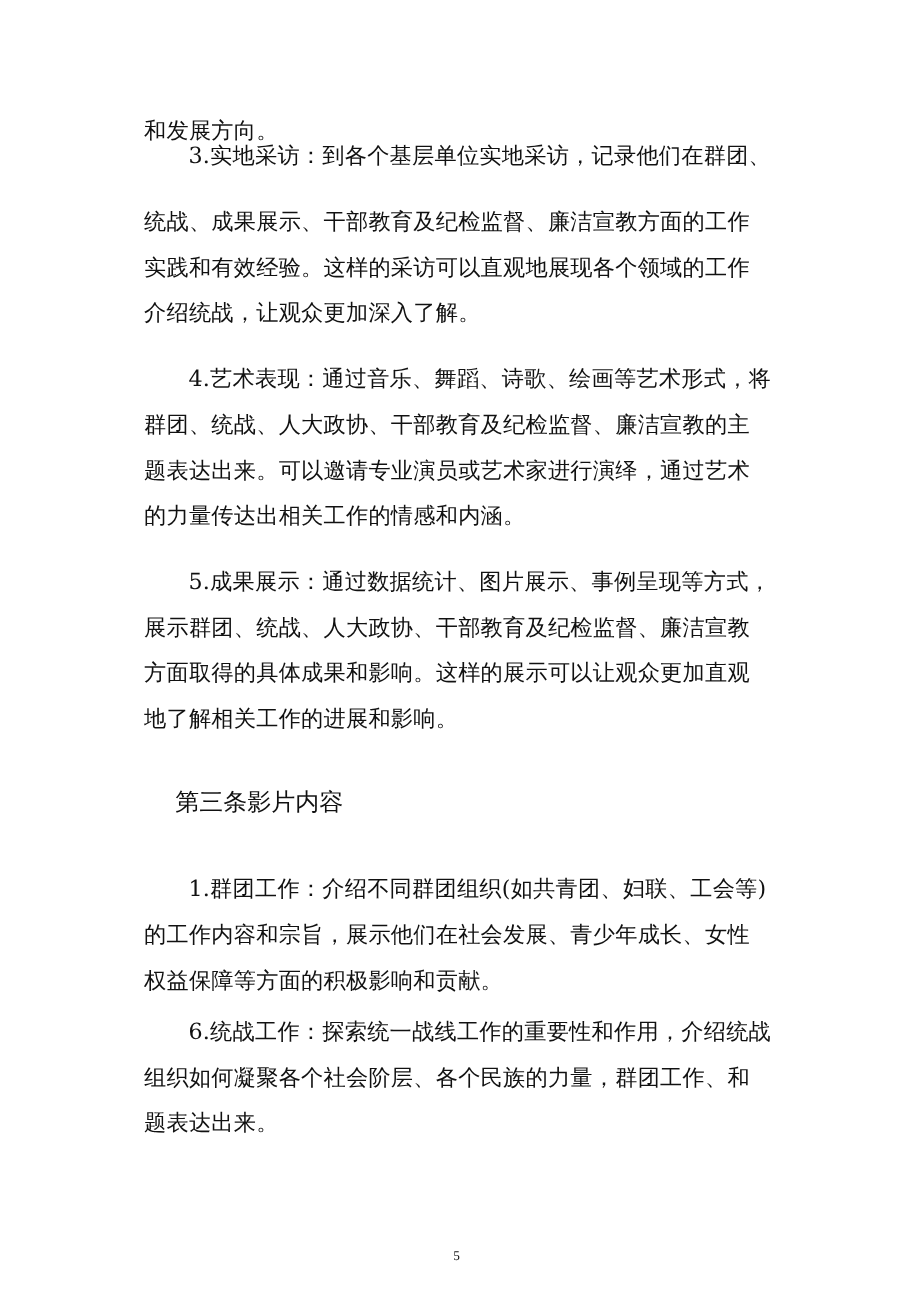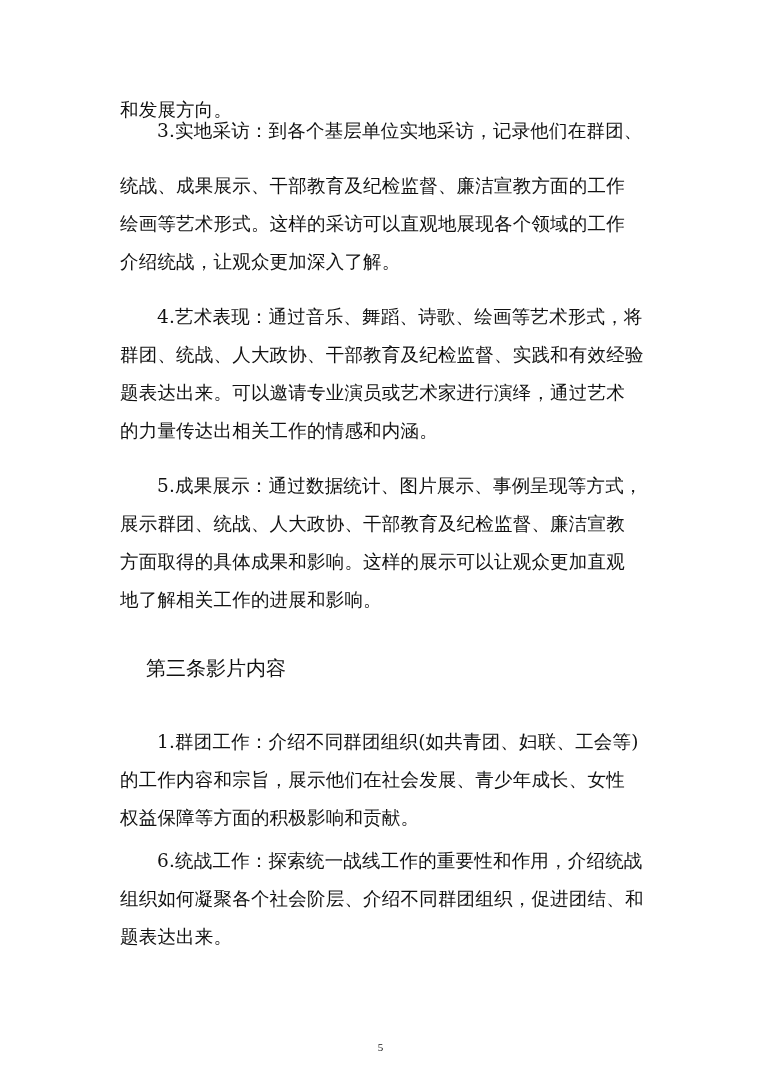--- a/index.html
+++ b/index.html
@@ -25,37 +25,37 @@
   }
 </style>
 </head>
 <body>
 
 <div>
   <div class="line" style="top:98px">和发展方向。</div>
 
   <div class="line indent" style="top:119px">3.实地采访：到各个基层单位实地采访，记录他们在群团、</div>
   <div class="line" style="top:174px">统战、成果展示、干部教育及纪检监督、廉洁宣教方面的工作</div>
-  <div class="line" style="top:212px">绘画等艺术形式。这样的采访可以直观地展现各个领域的工作</div>
+  <div class="line" style="top:212px">实践和有效经验。这样的采访可以直观地展现各个领域的工作</div>
   <div class="line" style="top:250px">介绍统战，让观众更加深入了解。</div>
 
   <div class="line indent" style="top:305px">4.艺术表现：通过音乐、舞蹈、诗歌、绘画等艺术形式，将</div>
-  <div class="line" style="top:343px">群团、统战、人大政协、干部教育及纪检监督、实践和有效经验</div>
+  <div class="line" style="top:343px">群团、统战、人大政协、干部教育及纪检监督、廉洁宣教的主</div>
   <div class="line" style="top:381px">题表达出来。可以邀请专业演员或艺术家进行演绎，通过艺术</div>
   <div class="line" style="top:419px">的力量传达出相关工作的情感和内涵。</div>
 
   <div class="line indent" style="top:474px">5.成果展示：通过数据统计、图片展示、事例呈现等方式，</div>
   <div class="line" style="top:512px">展示群团、统战、人大政协、干部教育及纪检监督、廉洁宣教</div>
   <div class="line" style="top:550px">方面取得的具体成果和影响。这样的展示可以让观众更加直观</div>
   <div class="line" style="top:588px">地了解相关工作的进展和影响。</div>
 
   <div class="heading" style="top:655px">第三条影片内容</div>
 
   <div class="line indent" style="top:730px">1.群团工作：介绍不同群团组织(如共青团、妇联、工会等)</div>
   <div class="line" style="top:768px">的工作内容和宗旨，展示他们在社会发展、青少年成长、女性</div>
   <div class="line" style="top:806px">权益保障等方面的积极影响和贡献。</div>
 
   <div class="line indent" style="top:849px">6.统战工作：探索统一战线工作的重要性和作用，介绍统战</div>
-  <div class="line" style="top:887px">组织如何凝聚各个社会阶层、介绍不同群团组织，促进团结、和</div>
+  <div class="line" style="top:887px">组织如何凝聚各个社会阶层、各个民族的力量，群团工作、和</div>
   <div class="line" style="top:925px">题表达出来。</div>
 
   <div class="page-number">5</div>
 </div>
 
 </body></html>

